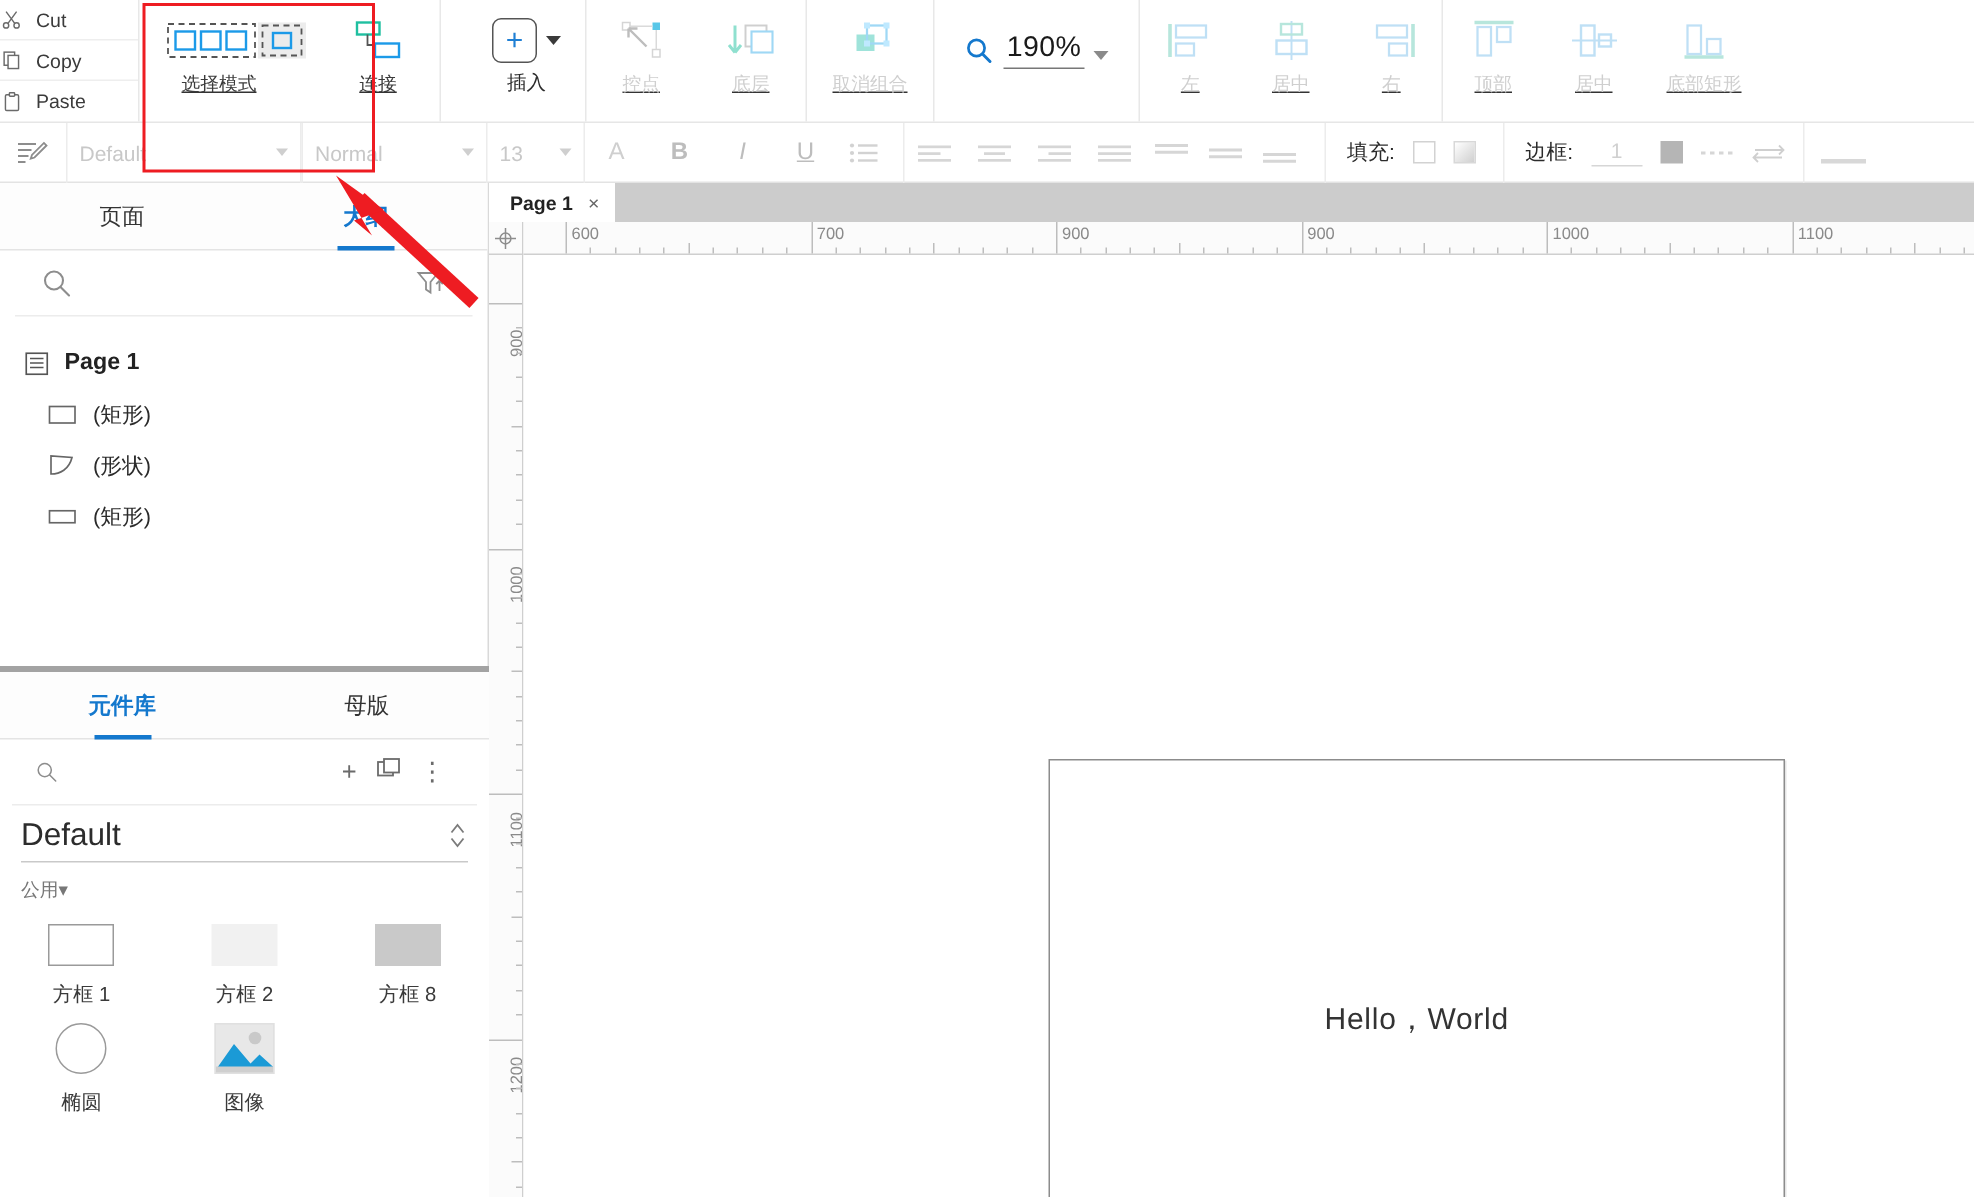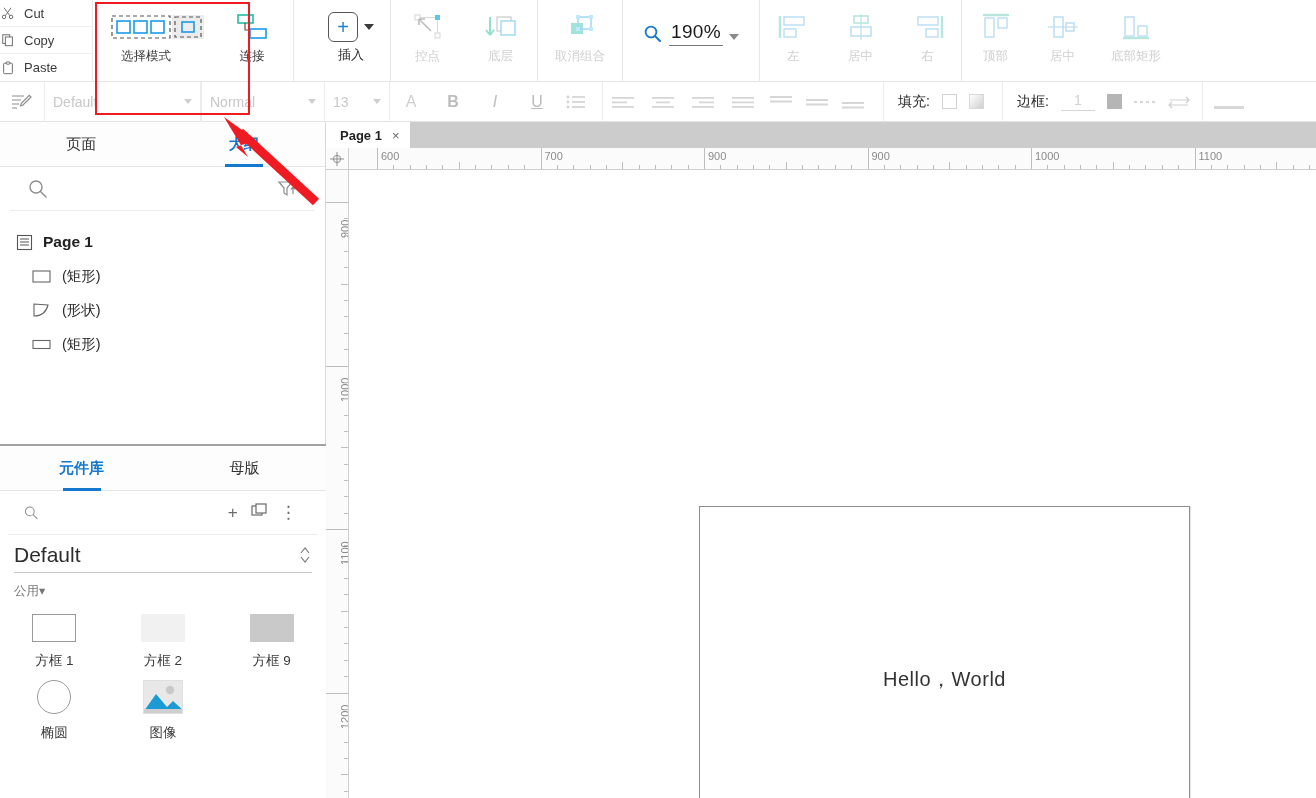--- a/index.html
+++ b/index.html
@@ -28,21 +28,21 @@
   .clip-row{
     height:27px; display:flex; align-items:center; gap:9px; padding-left:1px;
     font-size:13px; color:#3b3b3b; border-bottom:1px solid #eeeeee;
   }
   .clip-row:last-child{ border-bottom:none; }
   .clip-ico{ width:14px; height:14px; display:block; flex:0 0 auto; opacity:.82 }
 
   
   .tb-btn{
     width:73px; display:flex; flex-direction:column; align-items:center;
-    justify-content:flex-start; padding-top:8px; gap:2px; cursor:default;
+    justify-content:flex-start; padding-top:8px; gap:2px; cursor:default;text-decoration:underline;
   }
   .tb-btn .glyph{ height:38px; display:flex; align-items:center; justify-content:center;}
   .tb-btn .cap{ font-size:12.5px; color:#3b3b3b; white-space:nowrap; }
   .tb-btn.disabled .cap{ color:#cfcfcf; }
 
   #insert-group{
     width:78px; display:flex; flex-direction:column; align-items:center;
     padding-top:9px;
   }
   .insert-top{ display:flex; align-items:center; gap:6px; height:36px; }
@@ -117,21 +117,21 @@
   #outline-tree{ padding:14px 0 0 0; }
   .tree-row{
     display:flex;align-items:center;gap:10px;height:34px;font-size:15px;color:#222;
     padding-left:16px;cursor:default;
   }
   .tree-row.child{ padding-left:32px;font-size:14.5px;color:#2b2b2b;}
   .tree-row.root{ font-weight:bold;font-size:15.5px;}
 
   #lib-panel{
     position:absolute;left:0;bottom:0;width:326px;height:354px;
-    border-top:2px solid #a3a3a3;background:#fff;
+    border-top:4px solid #a3a3a3;background:#fff;
   }
   #lib-toolrow{
     height:44px;display:flex;align-items:center;padding:0 16px;gap:0;
     border-bottom:1px solid #ececec;margin:0 8px;
   }
   #lib-toolrow .grow{flex:1;}
   .lib-act{ width:38px;text-align:center;color:#6b6b6b;font-size:17px;}
   #lib-select-row{
     margin:8px 14px 0;border-bottom:1px solid #c9c9c9;
     display:flex;align-items:center;justify-content:space-between;padding-bottom:5px;
@@ -650,21 +650,21 @@
       <div class="lib-item">
         <span class="shape-box1"></span>
         <span class="cap">方框 1</span>
       </div>
       <div class="lib-item">
         <span class="shape-box2"></span>
         <span class="cap">方框 2</span>
       </div>
       <div class="lib-item">
         <span class="shape-box3"></span>
-        <span class="cap">方框 9</span>
+        <span class="cap">方框 8</span>
       </div>
       <div class="lib-item">
         <span class="shape-ellipse"></span>
         <span class="cap">椭圆</span>
       </div>
       <div class="lib-item">
         <span class="shape-img">
           <svg width="40" height="34" viewBox="0 0 40 34" style="display:block">
             <rect width="40" height="34" fill="#e8e8e8"></rect>
             <circle cx="26" cy="9" r="4.2" fill="#c9c9c9"></circle>

